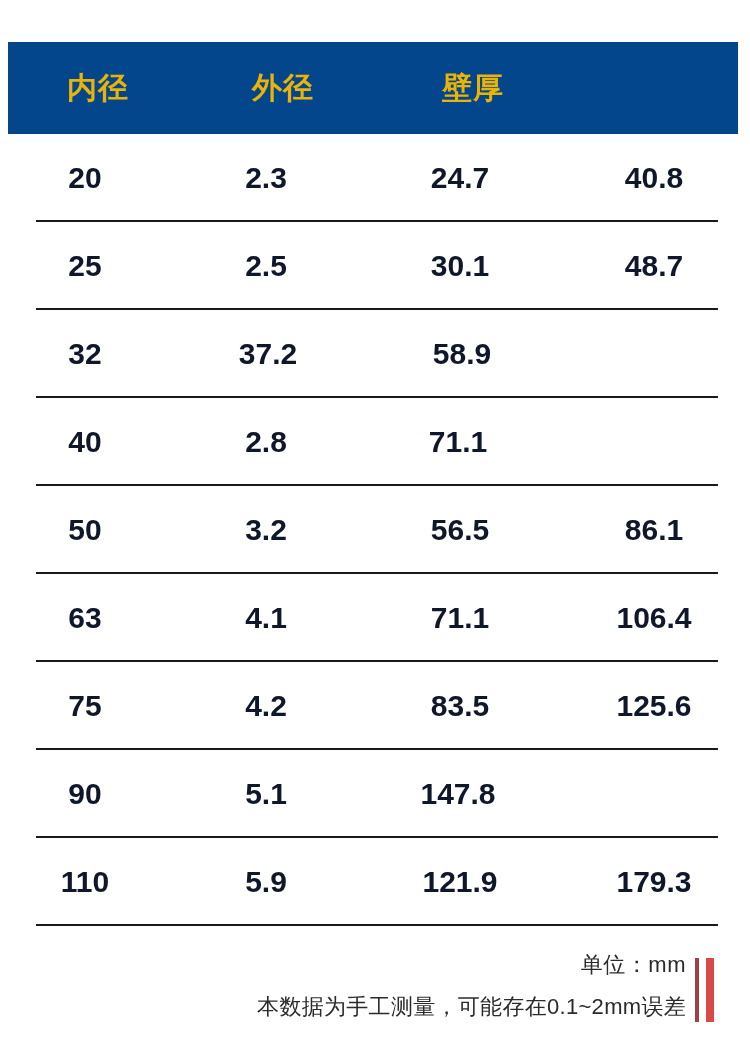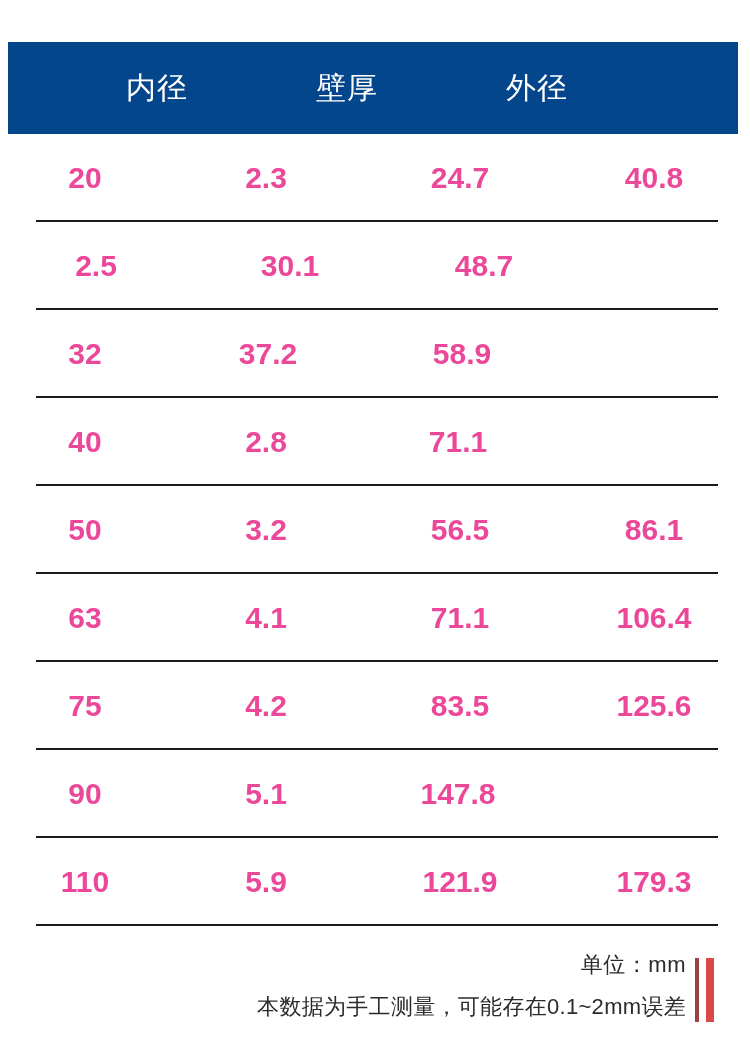--- a/index.html
+++ b/index.html
@@ -30,24 +30,24 @@
     position: absolute;
     left: 8px;
     top: 42px;
     width: 730px;
     height: 92px;
     background: #03468c;
     display: flex;
     align-items: center;
   }
   .table-header .hcell {
-    color: #ffffff;
+    color: #eab308;
     font-size: 30px;
-    font-weight: 400;
-    text-align: right;
+    font-weight: 700;
+    text-align: center;
     letter-spacing: 1px;
     line-height: 1;
   }
   .hcell.c0 { width: 180px; margin-left: 0px; }
   .hcell.c1 { width: 190px; }
   .hcell.c2 { width: 190px; }
   .hcell.c3 { width: 170px; }
 
   
   .table-body {
@@ -58,21 +58,21 @@
   }
   .row {
     position: relative;
     height: 88px;
     display: flex;
     align-items: center;
   }
   .row .cell {
     font-size: 30px;
     font-weight: 700;
-    color: #ec4899;
+    color: #0f172a;
     text-align: center;
     line-height: 1;
   }
   .cell.c0 { width: 170px; margin-left: 0px; }
   .cell.c1 { width: 192px; }
   .cell.c2 { width: 196px; }
   .cell.c3 { width: 192px; }
 
   .row .rule {
     position: absolute;
@@ -134,35 +134,36 @@
     background: #d94a47;
   }
 </style>
 </head>
 <body>
 
 <div id="spec-table">
 
   <div class="table-header">
     <div class="hcell c0">内径</div>
+    <div class="hcell c2">外径</div>
     <div class="hcell c1">壁厚</div>
-    <div class="hcell c2">外径</div>
   </div>
 
   <div class="table-body">
 
     <div class="row">
       <div class="cell c0">20</div>
       <div class="cell c1">2.3</div>
       <div class="cell c2">24.7</div>
       <div class="cell c3">40.8</div>
       <div class="rule"></div>
     </div>
 
     <div class="row">
+      <div class="cell c0">25</div>
       <div class="cell c1">2.5</div>
       <div class="cell c2">30.1</div>
       <div class="cell c3">48.7</div>
       <div class="rule"></div>
     </div>
 
     <div class="row">
       <div class="cell c0">32</div>
       <div class="cell c2">37.2</div>
       <div class="cell c3">58.9</div>

